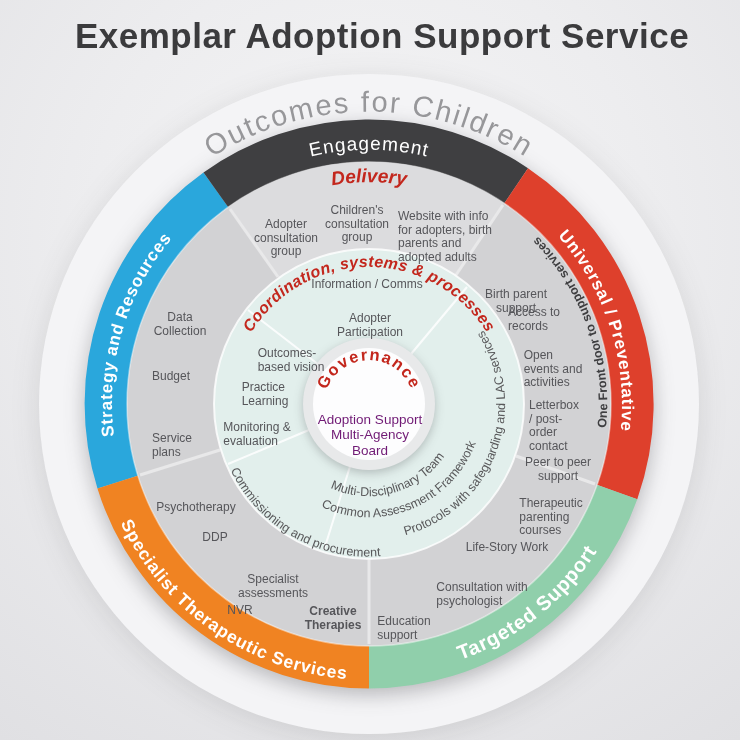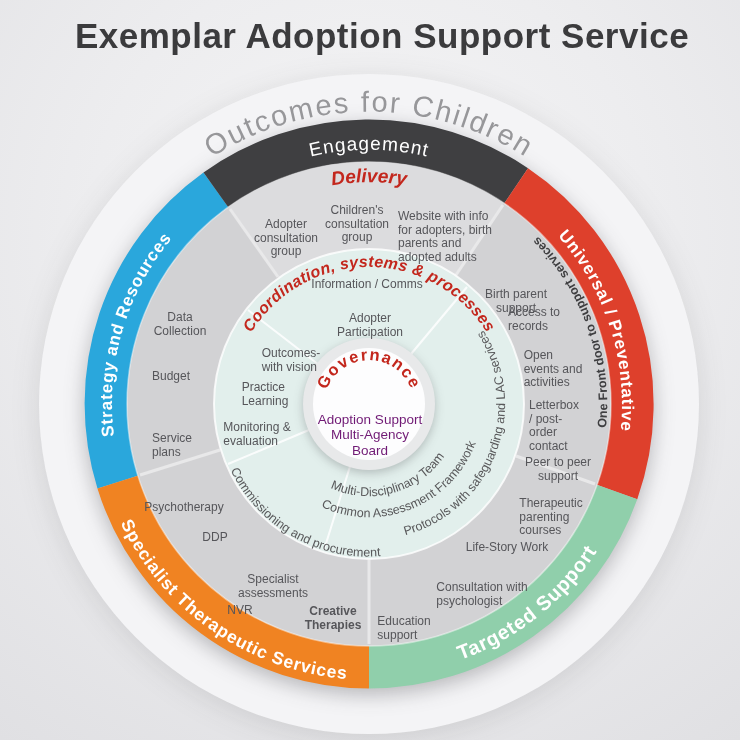--- a/index.html
+++ b/index.html
@@ -140,21 +140,21 @@
     </text>
   </svg>
 
   <div class="page-title">Exemplar Adoption Support Service</div>
 
   <div class="lbl" style="left:180px;top:325px;">Data
 Collection</div>
   <div class="lbl" style="left:171px;top:377px;">Budget</div>
   <div class="lbl la" style="left:172px;top:437px;">Service
 plans</div>
-  <div class="lbl" style="left:184px;top:508px;text-align:center;">Psychotherapy</div>
+  <div class="lbl" style="left:196px;top:508px;text-align:center;">Psychotherapy</div>
   <div class="lbl" style="left:215px;top:538px;">DDP</div>
   <div class="lbl" style="left:240px;top:563px;margin-top:48px;">NVR</div>
   <div class="lbl" style="left:273px;top:587px;">Specialist
 assessments</div>
   <div class="lbl" style="left:333px;top:619px;font-weight:bold;">Creative
 Therapies</div>
   <div class="lbl" style="left:286px;top:239px;">Adopter
 consultation
 group</div>
   <div class="lbl" style="left:357px;top:225px;">Children's
@@ -182,21 +182,21 @@
 courses</div>
   <div class="lbl" style="left:507px;top:548px;">Life-Story Work</div>
   <div class="lbl la" style="left:482px;top:586px;">Consultation with
 psychologist</div>
   <div class="lbl la" style="left:404px;top:620px;">Education
 support</div>
   <div class="lbl" style="left:367px;top:285px;">Information / Comms</div>
   <div class="lbl" style="left:370px;top:326px;">Adopter
 Participation</div>
   <div class="lbl la" style="left:291px;top:352px;">Outcomes-
-with vision</div>
+based vision</div>
   <div class="lbl la" style="left:265px;top:386px;">Practice
 Learning</div>
   <div class="lbl la" style="left:257px;top:426px;">Monitoring &amp;
 evaluation</div>
 
   <div class="lbl board-lbl" style="left:370px;top:435px;">Adoption Support
 Multi-Agency
 Board</div>
 
 </div>

